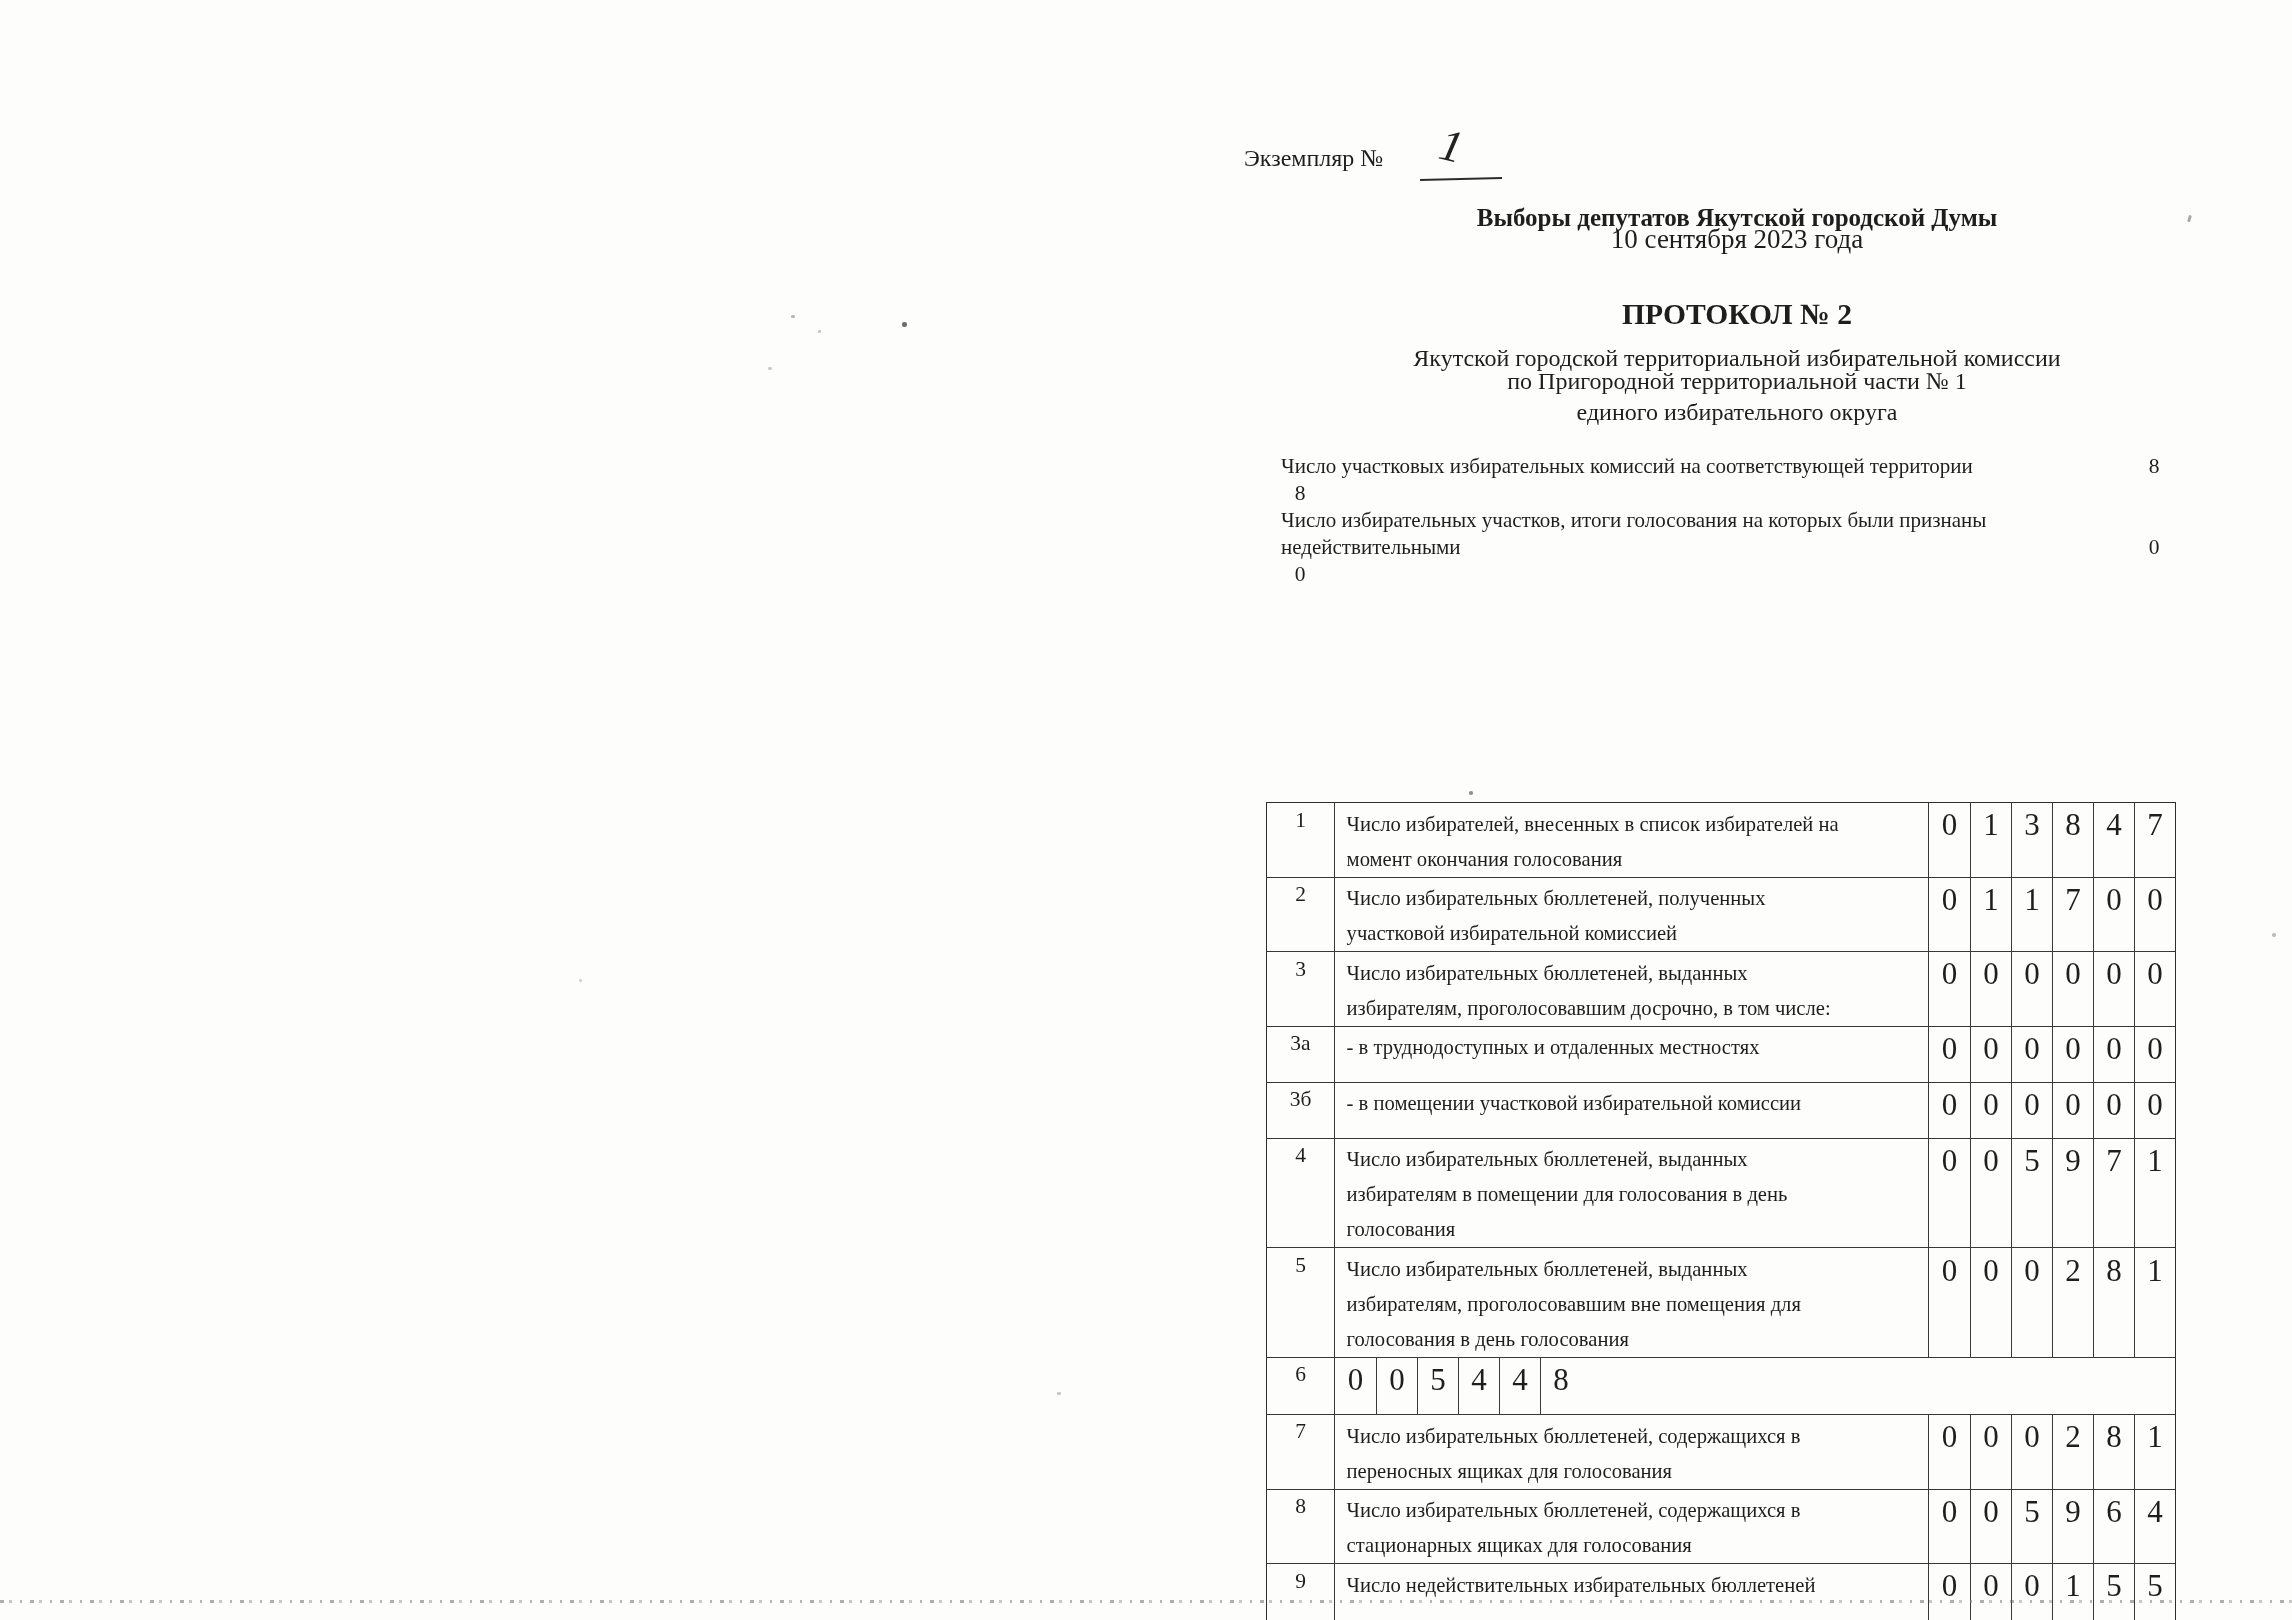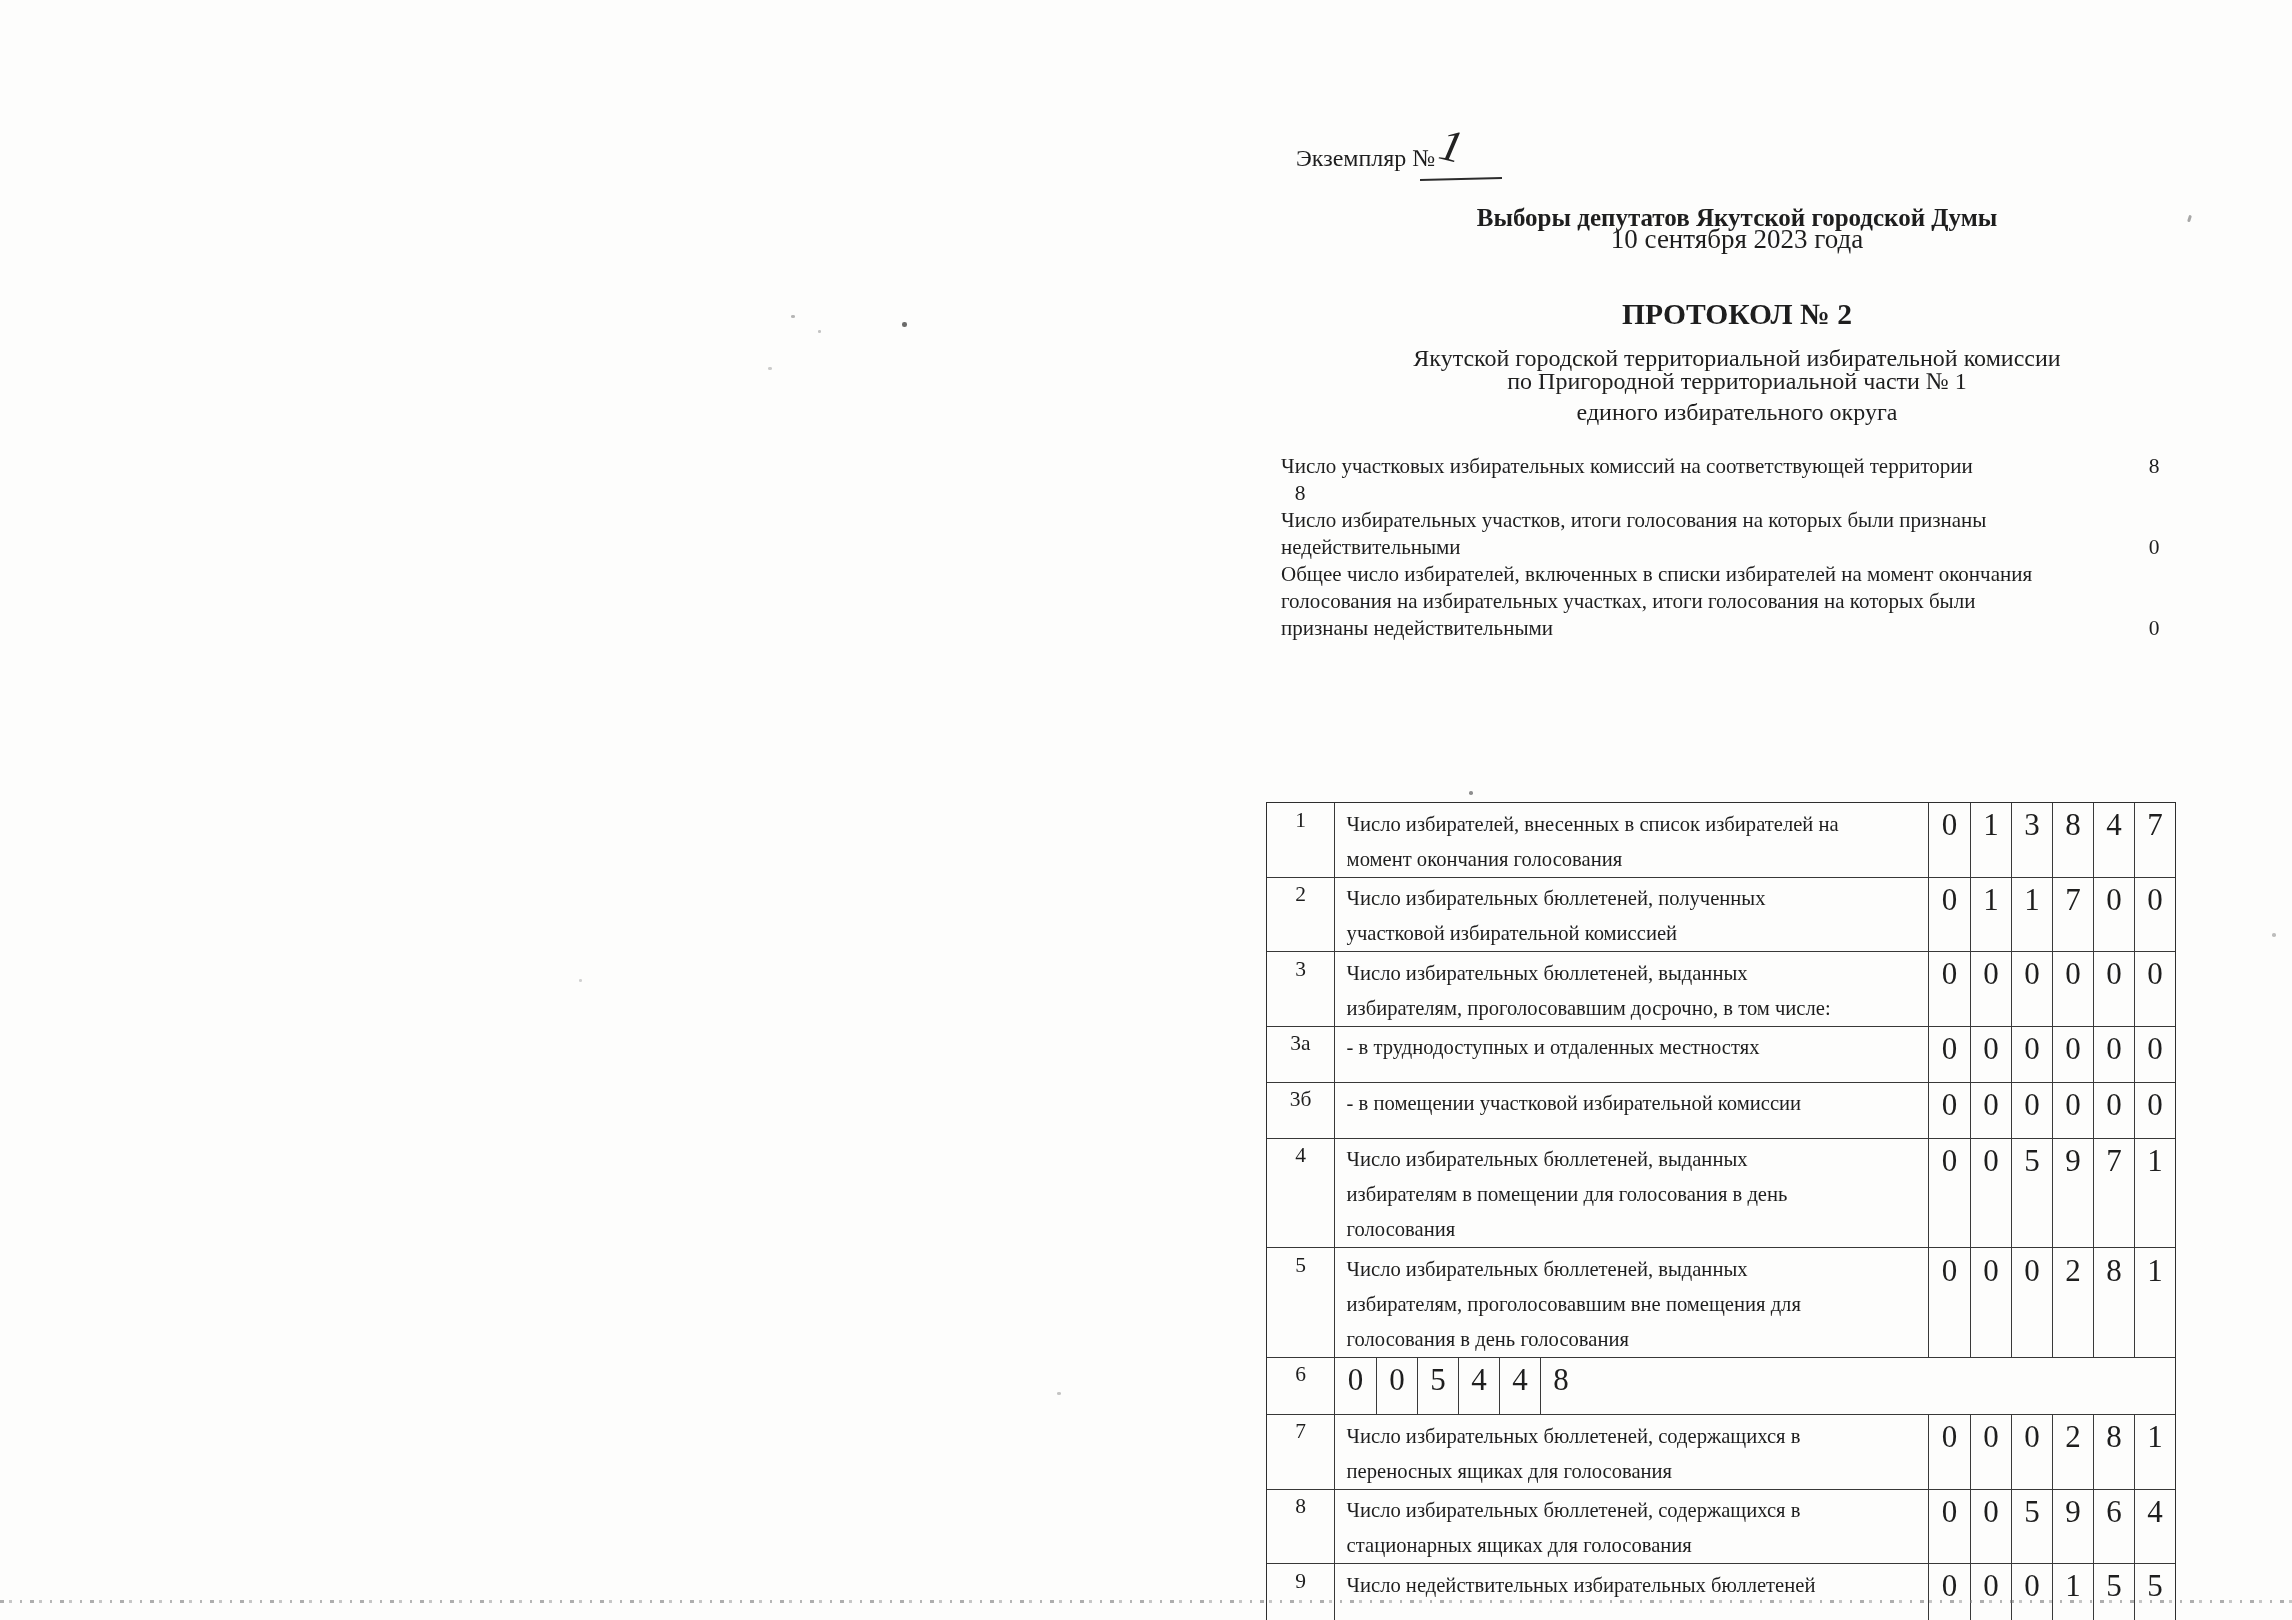--- a/index.html
+++ b/index.html
@@ -5,21 +5,21 @@
   * { margin:0; padding:0; box-sizing:border-box; }
   html,body { width:2293px; height:1620px; }
   body {
     position:relative;
     background:#fdfdfc;
     font-family:"Liberation Serif","DejaVu Serif",serif;
     color:#1e1e1e;
     overflow:hidden;
   }
   
-  .copy-line { position:absolute; left:1296px; top:145px; font-size:24px; }
+  .copy-line { position:absolute; left:1244px; top:145px; font-size:24px; }
   .copy-number {
     position:absolute; left:1440px; top:120px;
     font-size:45px; font-style:italic;
     transform:rotate(13deg); color:#222;
   }
   .copy-underline {
     position:absolute; left:1420px; top:178px; width:82px; height:0;
     border-bottom:2.7px solid #2c2c2c; transform:rotate(-1.4deg);
   }
   
@@ -117,23 +117,20 @@
     </div>
     <div class="preamble-item">
       <div class="preamble-value">8</div>
     </div>
     <div class="preamble-item">
       <div class="preamble-label">Число избирательных участков, итоги голосования на которых были признаны
 недействительными</div>
       <div class="preamble-value">0</div>
     </div>
     <div class="preamble-item">
-      <div class="preamble-label">Общее число избирателей, включенных в списки избирателей на момент окончания
-голосования на избирательных участках, итоги голосования на которых были
-признаны недействительными</div>
       <div class="preamble-value">0</div>
     </div>
   </div>
 
 <div class="tbl">
     <div class="tbl-row">
       <div class="cell-num">1</div>
       <div class="cell-label">Число избирателей, внесенных в список избирателей на
 момент окончания голосования</div>
       <div class="cell-digit">0</div>

